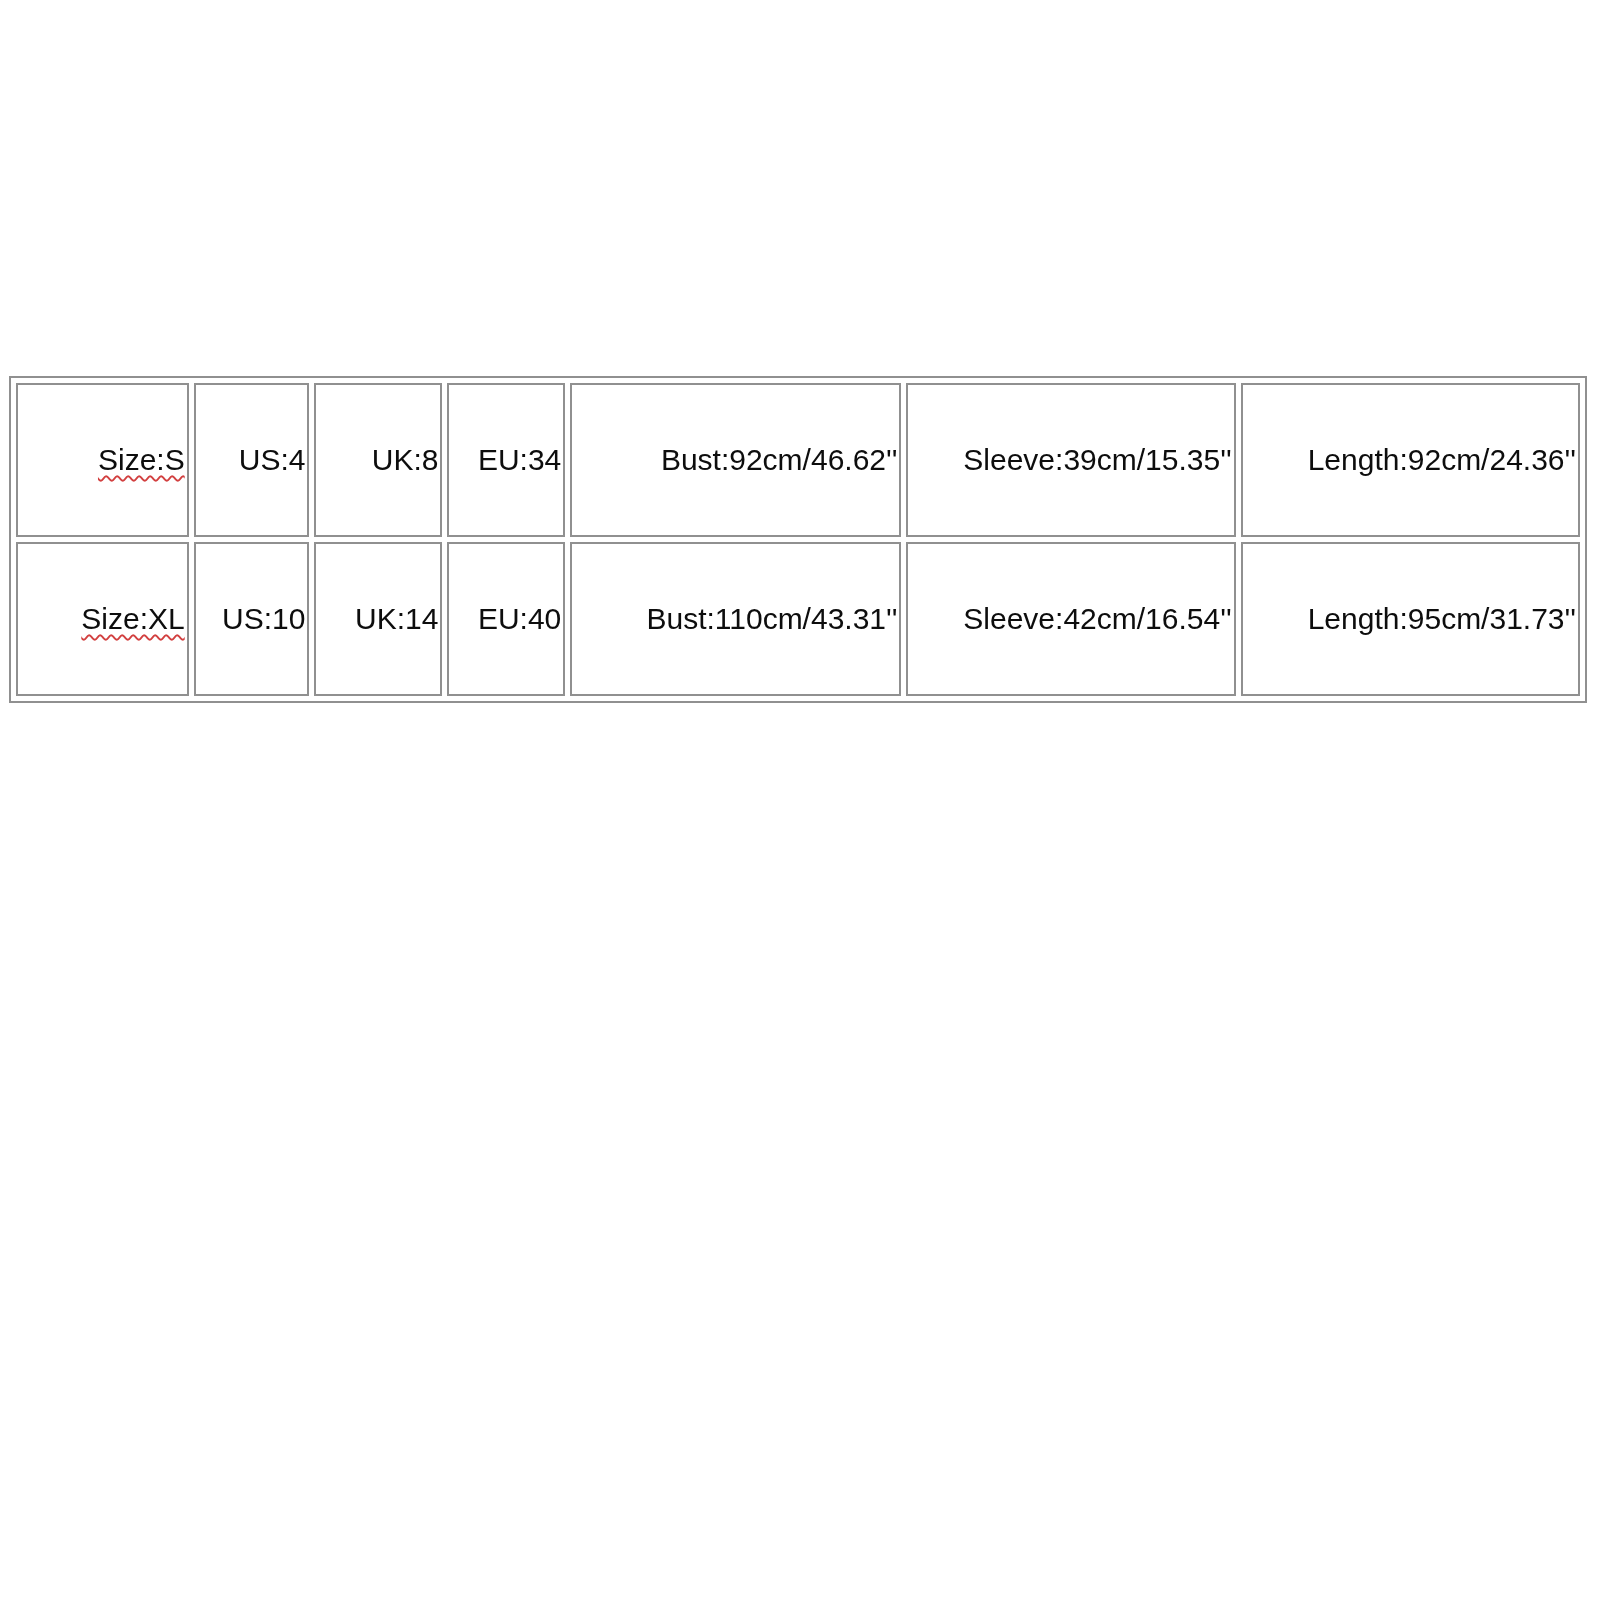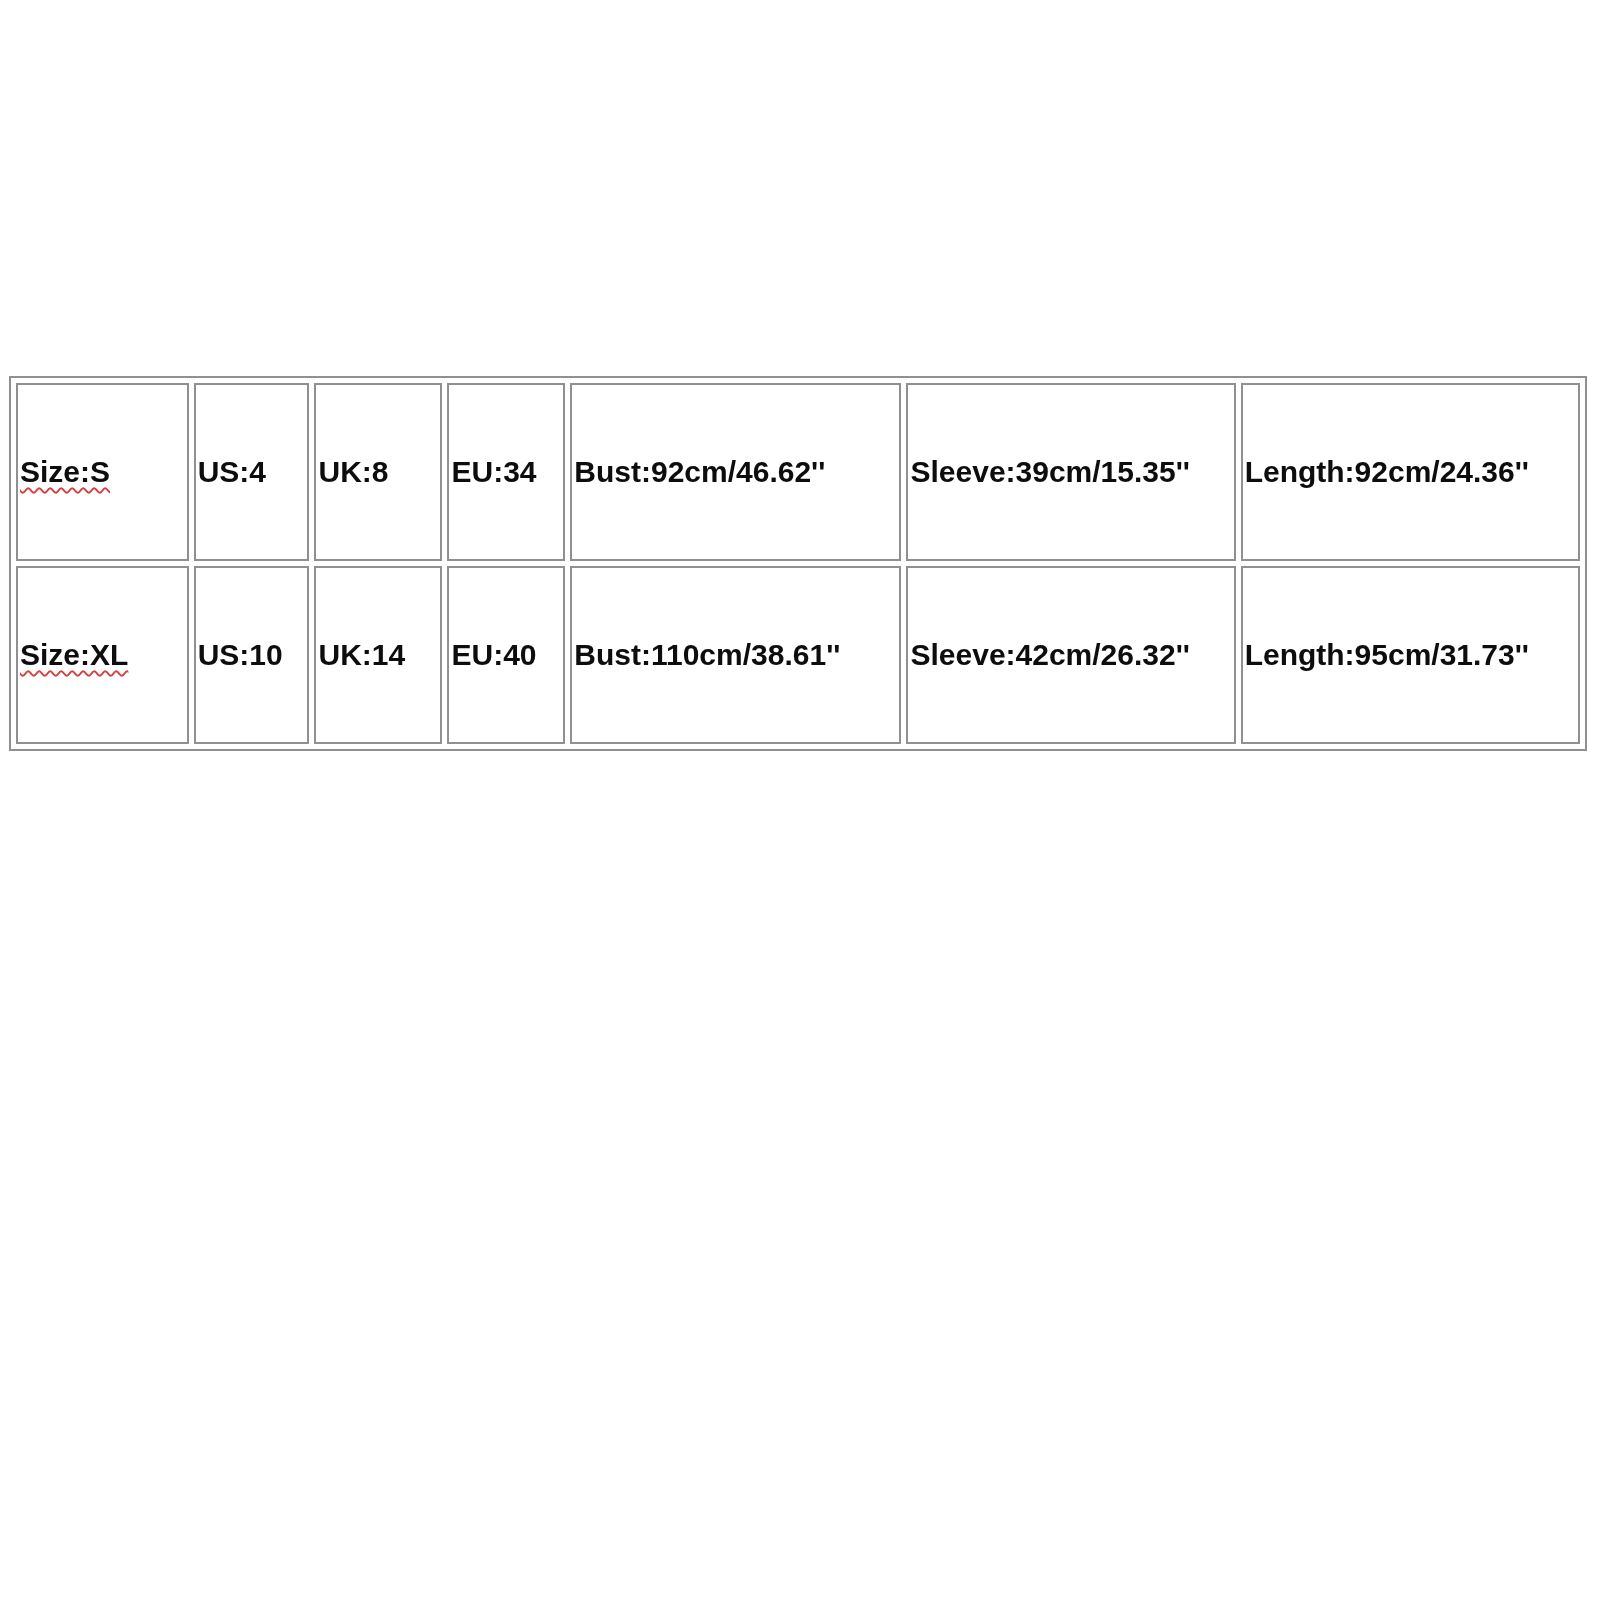--- a/index.html
+++ b/index.html
@@ -25,24 +25,24 @@
     table-layout: fixed;
     border-collapse: separate;
     border-spacing: 5px;
     border: 2px solid var(--border-color, #909090);
     background: var(--background-color, #ffffff);
   }
   table.size-chart td {
     border: 2px solid var(--border-color, #909090);
     background: var(--background-color, #ffffff);
     height: 150px;
-    padding: 12px 2px;
-    text-align: left;
+    padding: 0 2px;
+    text-align: right;
     vertical-align: middle;
-    font-weight: bold;
+    font-weight: normal;
     font-size: 30px;
     color: var(--text-color, #0d0d0d);
     white-space: nowrap;
     overflow: hidden;
   }
   .squiggle {
     text-decoration-line: underline;
     text-decoration-style: wavy;
     text-decoration-color: var(--squiggle-color, #d23f3f);
     text-decoration-thickness: 2px;
@@ -74,20 +74,20 @@
     <td>Length:92cm/24.36''</td>
   </tr>
 
 
 
   <tr>
     <td><span class="squiggle">Size:XL</span></td>
     <td>US:10</td>
     <td>UK:14</td>
     <td>EU:40</td>
-    <td>Bust:110cm/38.61''</td>
-    <td>Sleeve:42cm/26.32''</td>
+    <td>Bust:110cm/43.31''</td>
+    <td>Sleeve:42cm/16.54''</td>
     <td>Length:95cm/31.73''</td>
   </tr>
 
 </tbody>
   </table>
 </div>
 
 </body></html>

